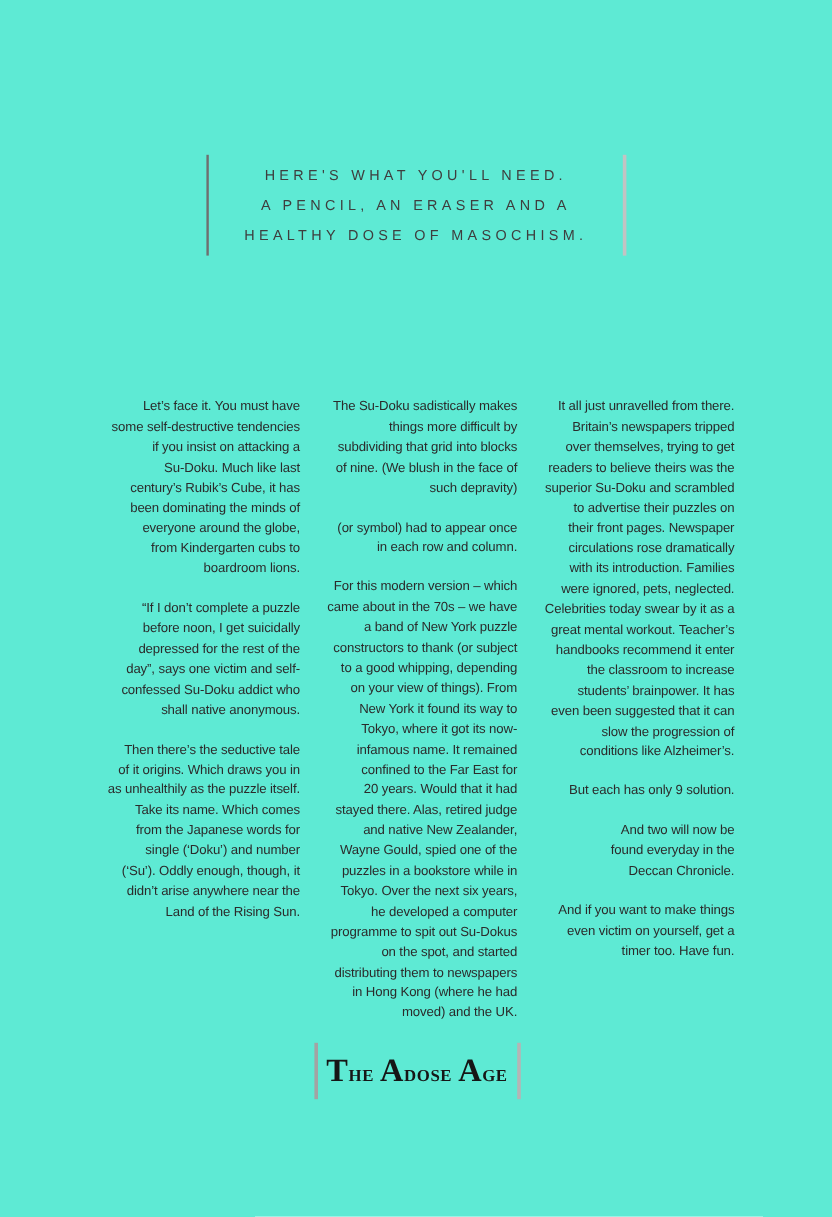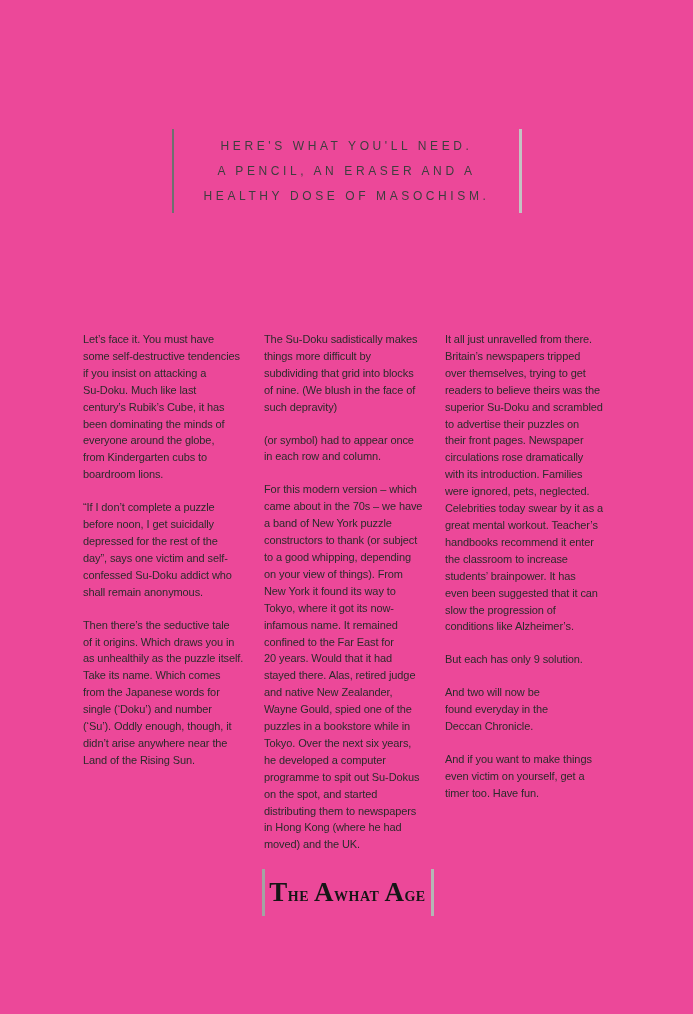--- a/index.html
+++ b/index.html
@@ -1,20 +1,20 @@
 <!DOCTYPE html>
 <html><head>
 <meta charset="utf-8">
 <style>
   html, body { margin: 0; padding: 0; background: #ffffff; }
   .page {
     position: relative;
     width: 693px;
     height: 1014px;
-    background: #ec4899;
+    background: #5eead4;
     overflow: hidden;
     font-family: "Liberation Sans", "DejaVu Sans", sans-serif;
   }
 
   
   .quote-box {
     position: absolute;
     left: 172px;
     top: 129px;
     width: 345px;
@@ -44,20 +44,21 @@
     gap: 14px;
   }
   .col { width: 167px; }
   .para {
     margin: 0 0 16px 0;
     font-size: 11px;
     line-height: 16.9px;
     letter-spacing: -0.1px;
     color: #2b2b2b;
     white-space: pre;
+    text-align: right;
   }
 
   
   .logo {
     position: relative;
     margin-top: 14px;
     width: 167px;
     height: 47px;
     display: flex;
     align-items: center;
@@ -103,21 +104,21 @@
 century’s Rubik’s Cube, it has
 been dominating the minds of
 everyone around the globe,
 from Kindergarten cubs to
 boardroom lions.</p>
           <p class="para">“If I don’t complete a puzzle
 before noon, I get suicidally
 depressed for the rest of the
 day”, says one victim and self-
 confessed Su-Doku addict who
-shall remain anonymous.</p>
+shall native anonymous.</p>
           <p class="para">Then there’s the seductive tale
 of it origins. Which draws you in
 as unhealthily as the puzzle itself.
 Take its name. Which comes
 from the Japanese words for
 single (‘Doku’) and number
 (‘Su’). Oddly enough, though, it
 didn’t arise anywhere near the
 Land of the Rising Sun.</p>
         </div>
@@ -149,21 +150,21 @@
 Tokyo. Over the next six years,
 he developed a computer
 programme to spit out Su-Dokus
 on the spot, and started
 distributing them to newspapers
 in Hong Kong (where he had
 moved) and the UK.</p>
         </div>
       <div class="logo">
         <span class="bar barL"></span>
-        <span class="logo-text"><span class="word"><span class="lg">T</span><span class="sm">HE</span></span><span class="word"><span class="lg">A</span><span class="sm">WHAT</span></span><span class="word"><span class="lg">A</span><span class="sm">GE</span></span></span>
+        <span class="logo-text"><span class="word"><span class="lg">T</span><span class="sm">HE</span></span><span class="word"><span class="lg">A</span><span class="sm">DOSE</span></span><span class="word"><span class="lg">A</span><span class="sm">GE</span></span></span>
         <span class="bar barR"></span>
       </div>
     </div>
     <div class="col">
       <div class="paras">
           <p class="para">It all just unravelled from there.
 Britain’s newspapers tripped
 over themselves, trying to get
 readers to believe theirs was the
 superior Su-Doku and scrambled

